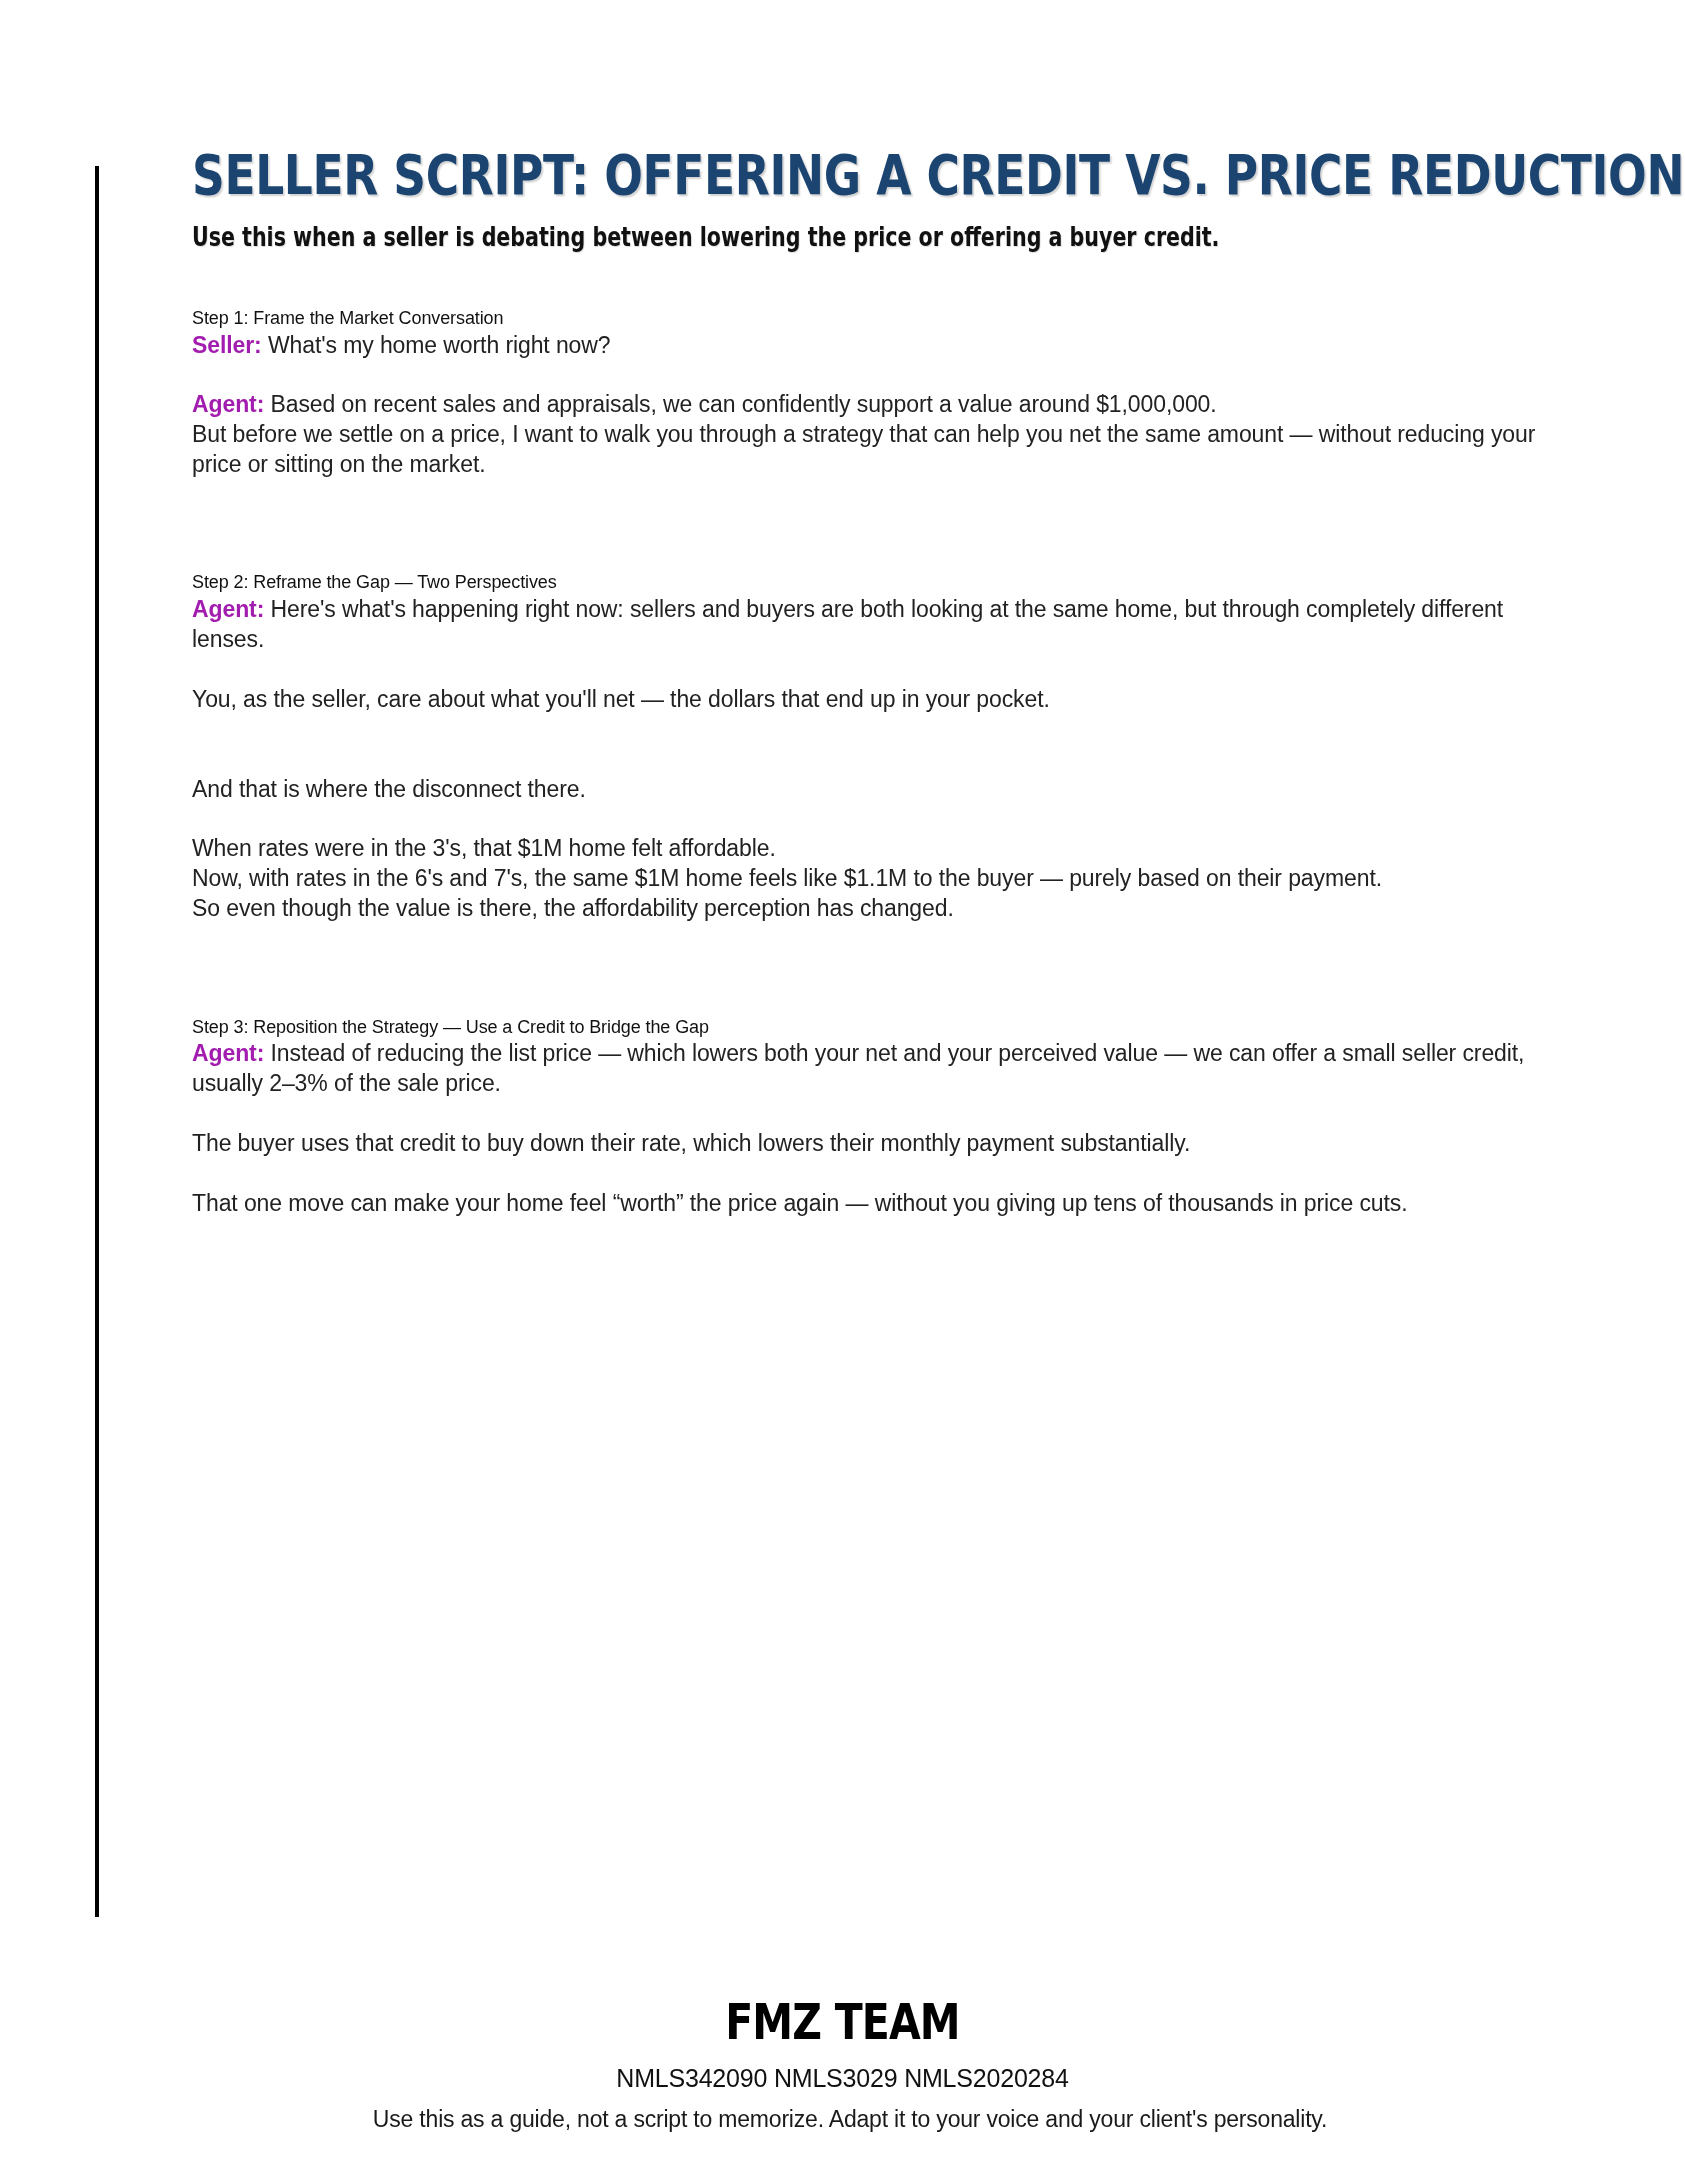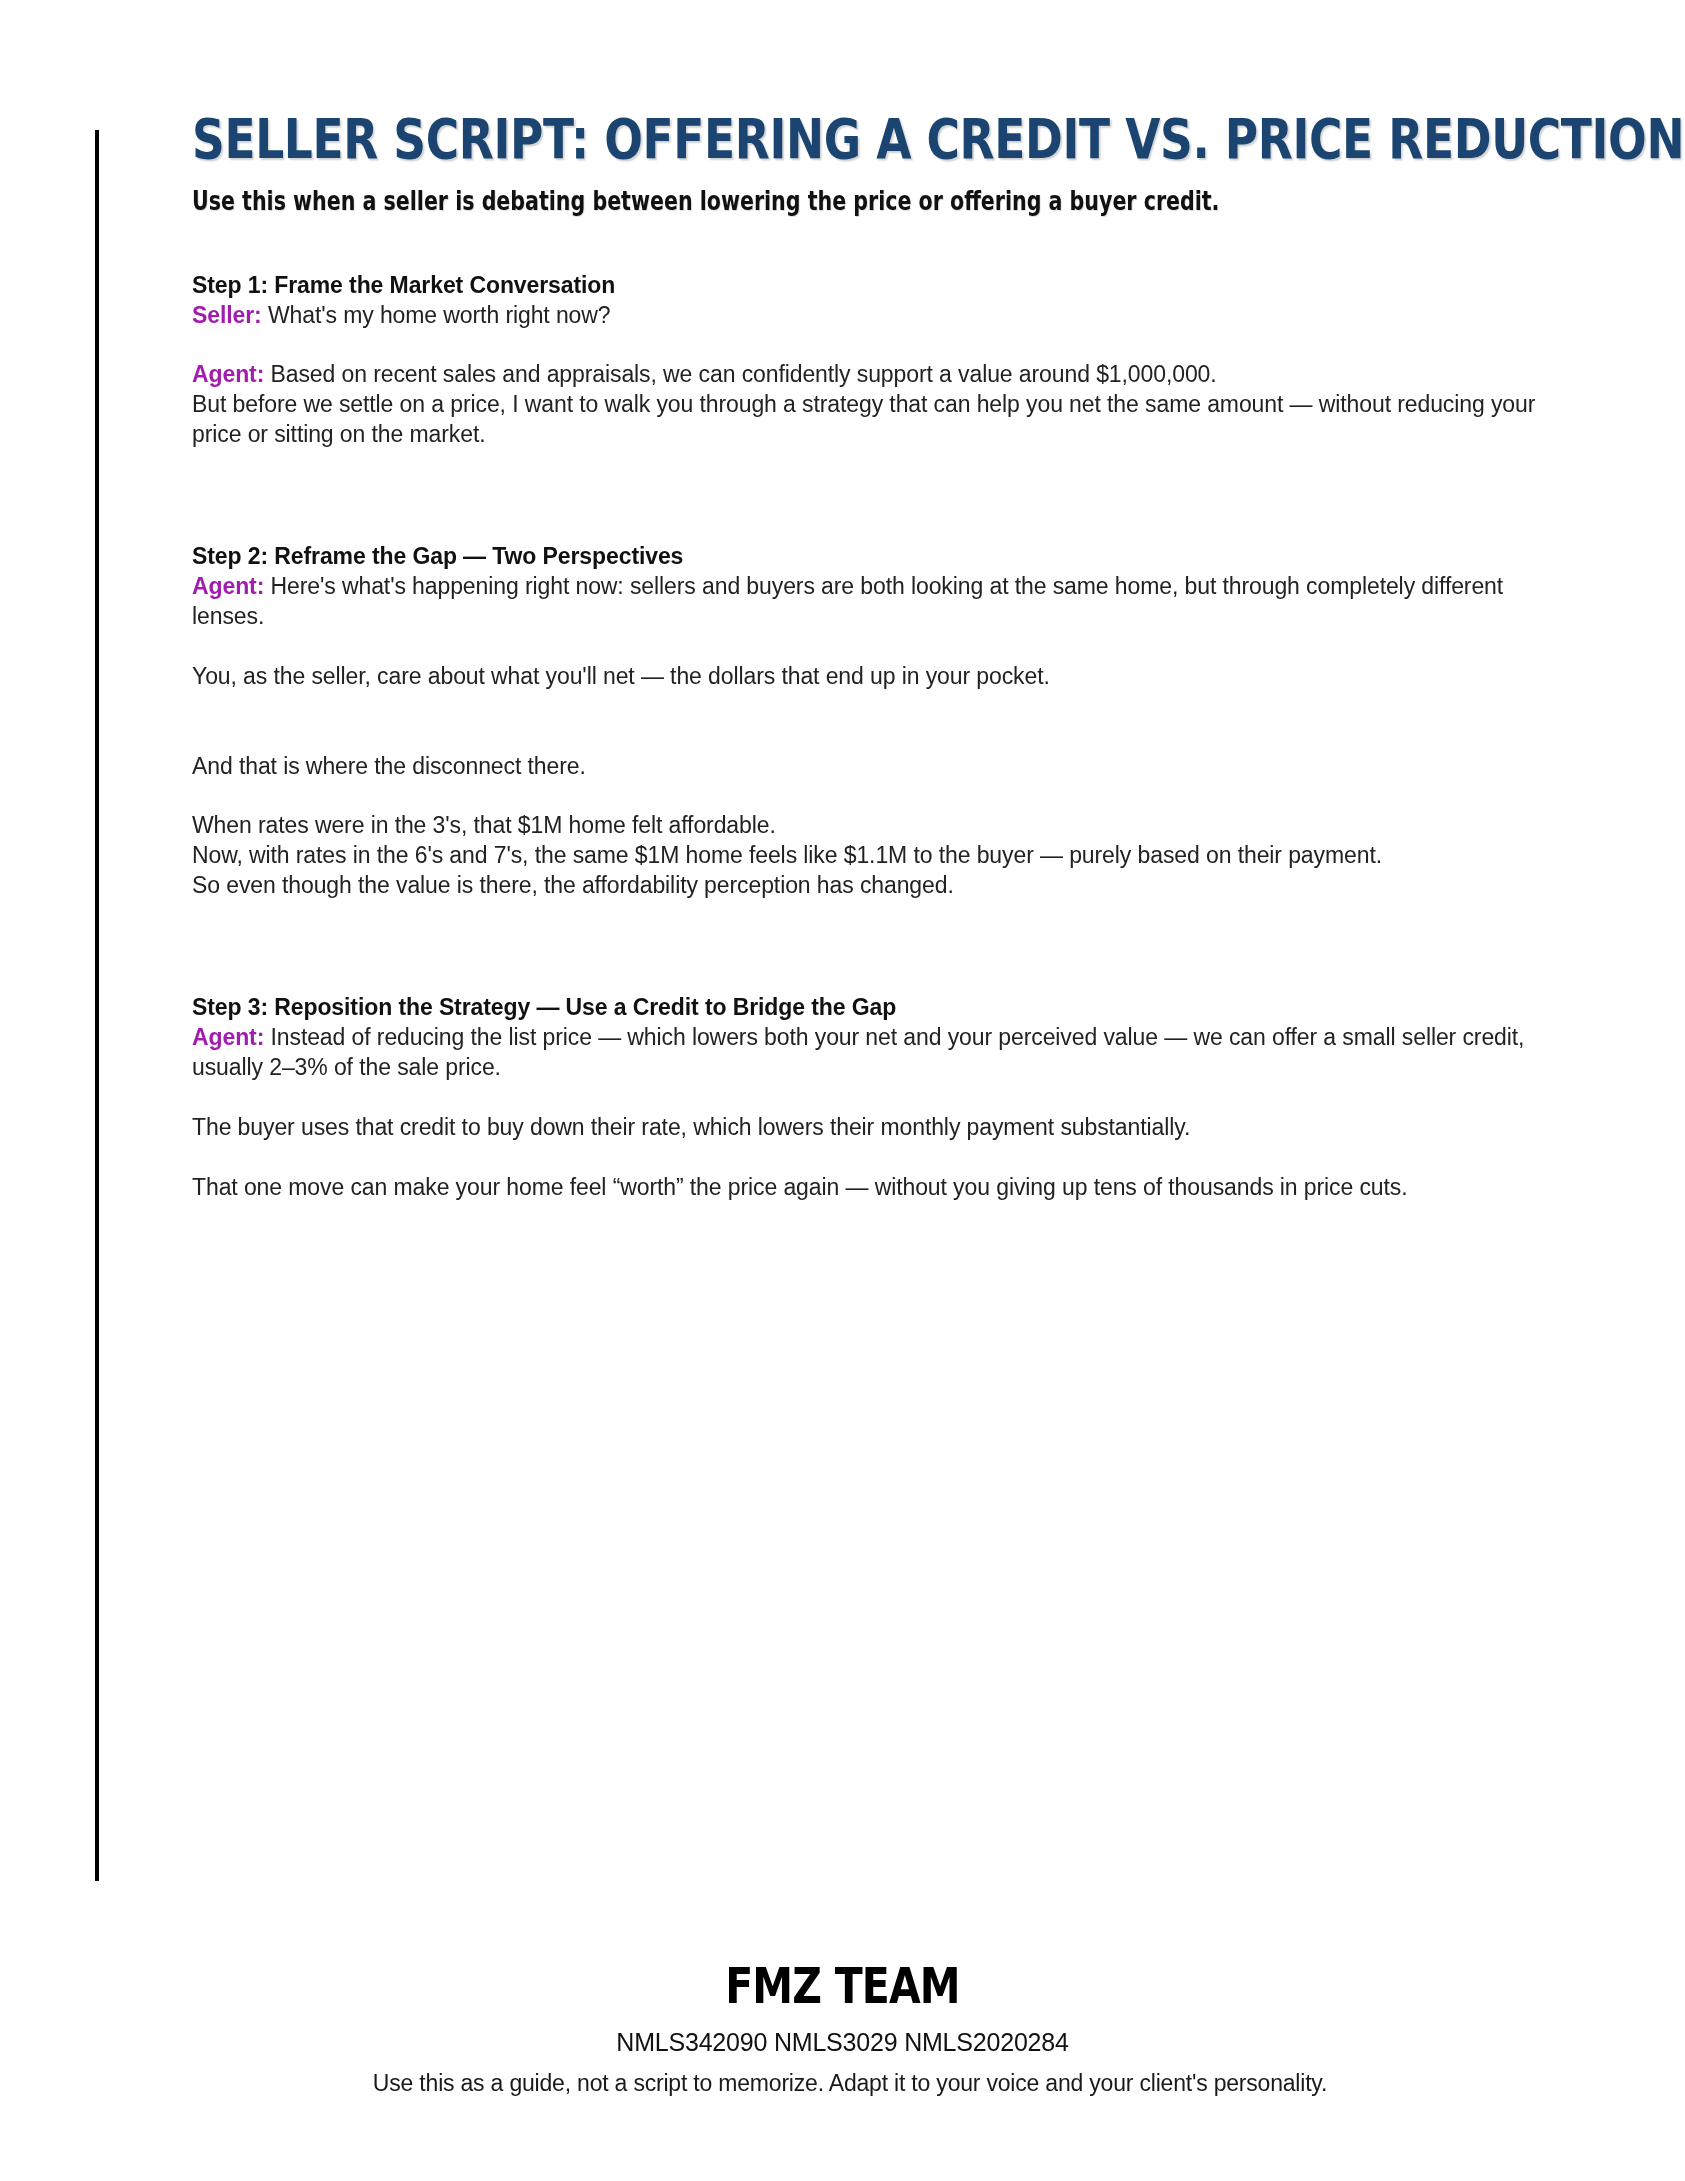--- a/index.html
+++ b/index.html
@@ -15,20 +15,21 @@
     color: #1a1a1a;
     position: relative;
     overflow: hidden;
   }
 
   .page {
     position: relative;
     width: 1685px;
     height: 1905px;
     background: #ffffff;
+    margin-top: 36px;
   }
 
   
   .left-rule {
     position: absolute;
     left: 95px;
     top: 130px;
     width: 3.5px;
     height: 1751px;
     background: #000000;
@@ -72,22 +73,22 @@
     white-space: nowrap;
     text-shadow: 0.9px 0.9px 0.9px rgba(0,0,0,0.15);
   }
 
   .body-block {
     padding-top: 54px;
   }
 
   .step-heading {
     font-family: "Liberation Sans", sans-serif;
-    font-weight: bold;
-    font-size: 23px;
+    font-weight: normal;
+    font-size: 18px;
     line-height: 1.30;
     color: #111111;
     margin: 0;
     letter-spacing: -0.1px;
   }
 
   .para {
     font-family: "Liberation Sans", sans-serif;
     font-weight: normal;
     font-size: 23px;

